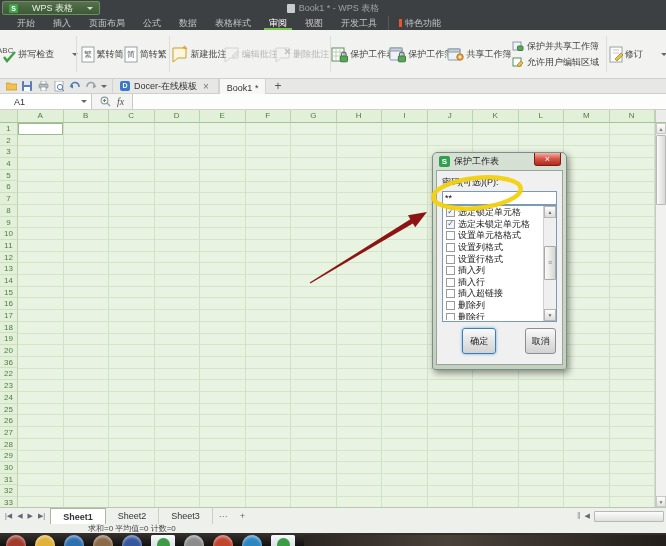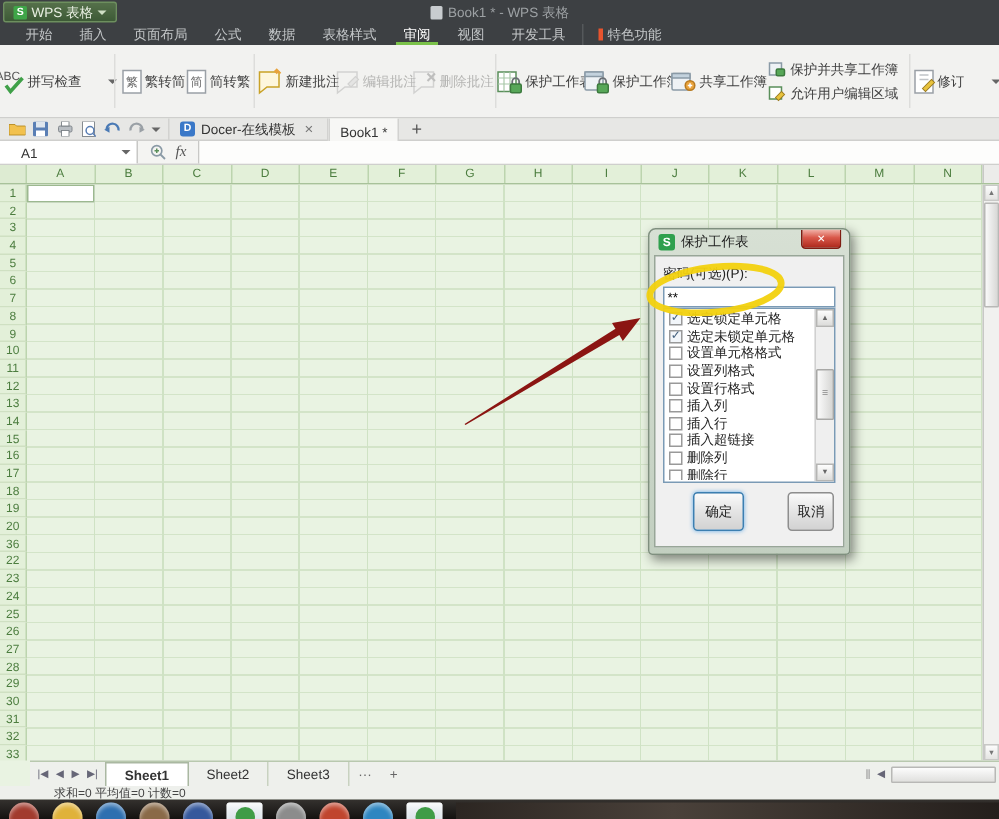--- a/index.html
+++ b/index.html
@@ -2,21 +2,21 @@
 <html><head>
 <meta charset="utf-8">
 <style>
   * { margin:0; padding:0; box-sizing:border-box; }
   html,body { width:666px; height:546px; overflow:hidden; }
   body { font-family:"Liberation Sans","DejaVu Sans",sans-serif; position:relative; background:#e9f3e2; font-size:9px; }
   #stage { position:absolute; inset:0; width:666px; height:546px; overflow:hidden; }
 
   
   #titlebar { position:absolute; top:0; left:0; right:0; height:16px; background:#3d4043; display:flex; align-items:center; }
-  .app-btn { margin-left:2px; height:14px; display:flex; align-items:center; gap:3px; padding:0 6px; background:linear-gradient(#55704a,#3d5a36); border:1px solid #6d8f5e; border-radius:2px; color:#e8efe2; font-size:9px; }
+  .app-btn { margin-left:2px; height:14px; display:flex; align-items:center; gap:14px; padding:0 6px; background:linear-gradient(#55704a,#3d5a36); border:1px solid #6d8f5e; border-radius:2px; color:#e8efe2; font-size:9px; }
   .app-logo { width:9px; height:9px; background:#3fa548; border-radius:1px; color:#fff; font-size:7px; font-weight:bold; line-height:9px; text-align:center; }
   .app-caret { width:0; height:0; border-left:3px solid transparent; border-right:3px solid transparent; border-top:3px solid #cfe0c5; }
   .win-title { position:absolute; left:0; right:0; text-align:center; color:#9da1a4; font-size:9px; display:flex; justify-content:center; align-items:center; gap:4px; pointer-events:none; }
   .doc-ico { width:8px; height:9px; background:#c8cccf; border-radius:1px; display:inline-block; }
 
   
   #menubar { position:absolute; top:16px; left:0; right:0; height:14px; background:#3d4043; display:flex; align-items:stretch; padding-left:8px; }
   .mtab { position:relative; display:flex; align-items:center; padding:0 9px; color:#c3c6c8; font-size:9px; cursor:default; }
   .mtab.active { color:#fff; }
   .mtab.active::after { content:""; position:absolute; left:4px; right:4px; bottom:0; height:2px; background:#7bc24a; }
@@ -66,33 +66,33 @@
     background-image:
       repeating-linear-gradient(to right, transparent 0 44.5px, #cfe2c4 44.5px 45.5px),
       repeating-linear-gradient(to bottom, transparent 0 10.7px, #d3e4c8 10.7px 11.7px); }
   .sel-cell { position:absolute; left:0; top:0; width:45px; height:12px; background:#fff; border:1px solid #9cb890; }
   .vscroll { width:11px; background:#f1f1ef; border-left:1px solid #c8c8c6; position:relative; }
   .vs-up,.vs-dn { position:absolute; left:0; right:0; height:11px; background:linear-gradient(#fcfcfc,#e4e4e2); border:1px solid #c8c8c6; color:#777; font-size:5px; text-align:center; line-height:10px; }
   .vs-up { top:0; } .vs-dn { bottom:0; }
   .vs-thumb { position:absolute; left:0; right:0; top:12px; height:70px; background:linear-gradient(90deg,#fafafa,#d8d8d6); border:1px solid #b8b8b6; border-radius:1px; }
 
   
-  #sheetbar { position:absolute; top:507px; left:0; right:0; height:17px; background:#eef0ec; border-top:1px solid #b8c8ae; display:flex; align-items:stretch; font-size:9px;margin-left:20px; }
+  #sheetbar { position:absolute; top:507px; left:0; right:0; height:17px; background:#eef0ec; border-top:1px solid #b8c8ae; display:flex; align-items:stretch; font-size:9px; }
   .nav { display:flex; align-items:center; gap:1px; padding:0 3px; color:#667; font-size:7px; }
   .nav span { padding:0 2px; }
   .stab { display:flex; align-items:center; padding:0 12px; color:#333; border-right:1px solid #c8d2c0; }
   .stab.active { background:#fff; border:1px solid #aab8a2; border-bottom:none; font-weight:bold; }
   .sheet-more { display:flex; align-items:center; padding:0 6px; color:#666; }
   .hscroll { margin-left:auto; display:flex; align-items:center; gap:2px; padding-right:2px; }
   .hs-grip { color:#999; font-size:9px; }
   .hs-left { color:#667; font-size:7px; padding:0 2px; }
   .hs-track { width:70px; height:11px; background:linear-gradient(#fcfcfc,#e0e0de); border:1px solid #b8b8b6; border-radius:1px; }
 
   
-  #statusbar { position:absolute; top:524px; left:0; right:0; height:9px; background:#eef0ec; color:#444; font-size:8px; display:flex; align-items:center; padding-left:36px; }
+  #statusbar { position:absolute; top:524px; left:0; right:0; height:9px; background:#eef0ec; color:#444; font-size:8px; display:flex; align-items:center; padding-left:88px; }
 
   
   #taskbar { position:absolute; top:533px; left:0; right:0; height:13px; background:linear-gradient(#34312e,#141210); overflow:hidden; display:flex; align-items:flex-start; gap:9px; padding:2px 0 0 6px; }
   .tb-item { width:20px; height:20px; border-radius:50%; background:var(--c,#888); box-shadow:inset 0 2px 3px rgba(255,255,255,.5); flex:0 0 auto; }
   .tb-item.tile { border-radius:2px; width:24px; background:linear-gradient(#f4f6f8,#c9d4dd); display:flex; justify-content:center; padding-top:3px; }
   .tb-item.tile::after { content:""; width:13px; height:13px; border-radius:50%; background:var(--c,#3f9c46); }
   .tb-rest { flex:1; height:20px; background:linear-gradient(90deg,#2c2622,#4a413a 40%,#241f1c); }
 
   
   #dialog { position:absolute; left:432px; top:152px; width:135px; height:218px; z-index:40;

